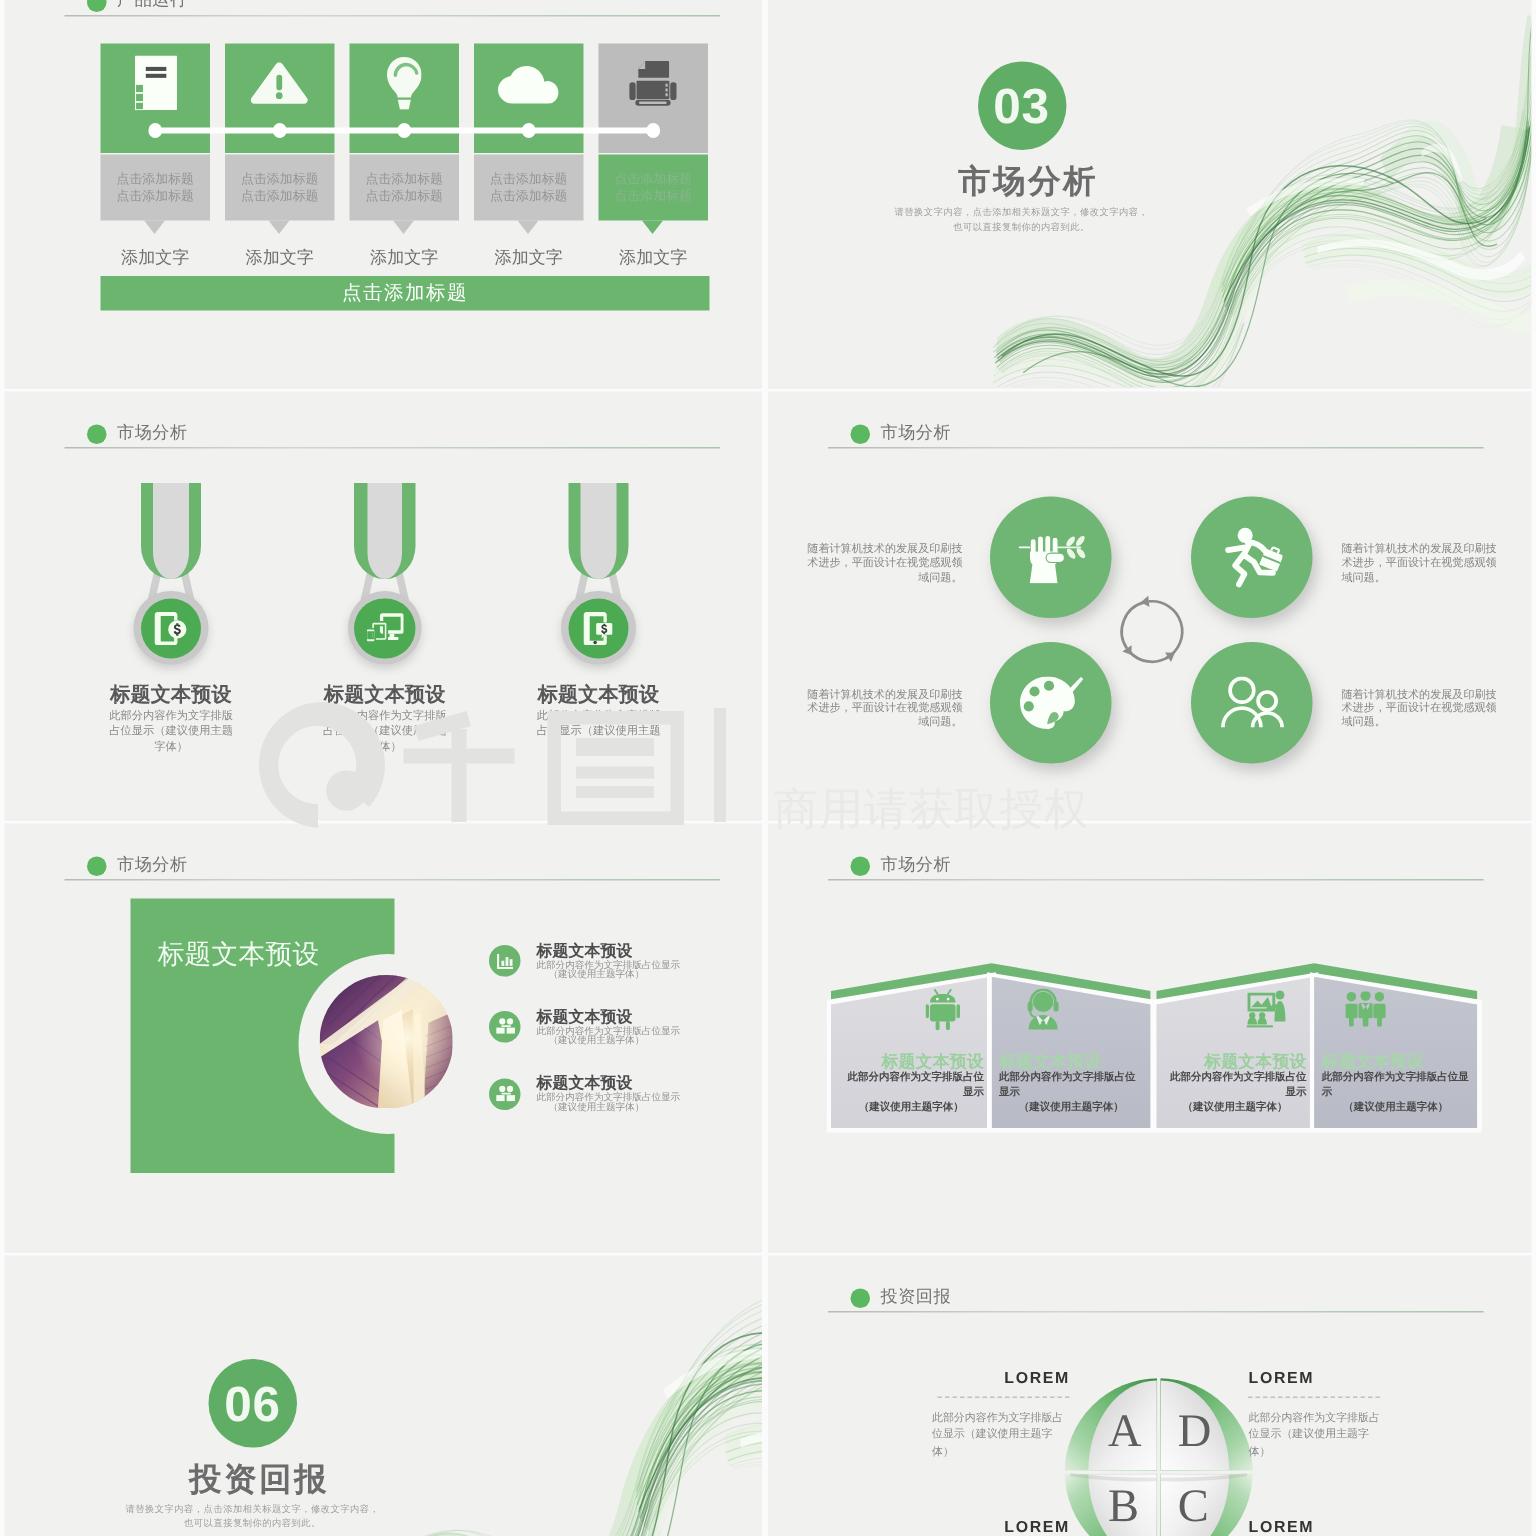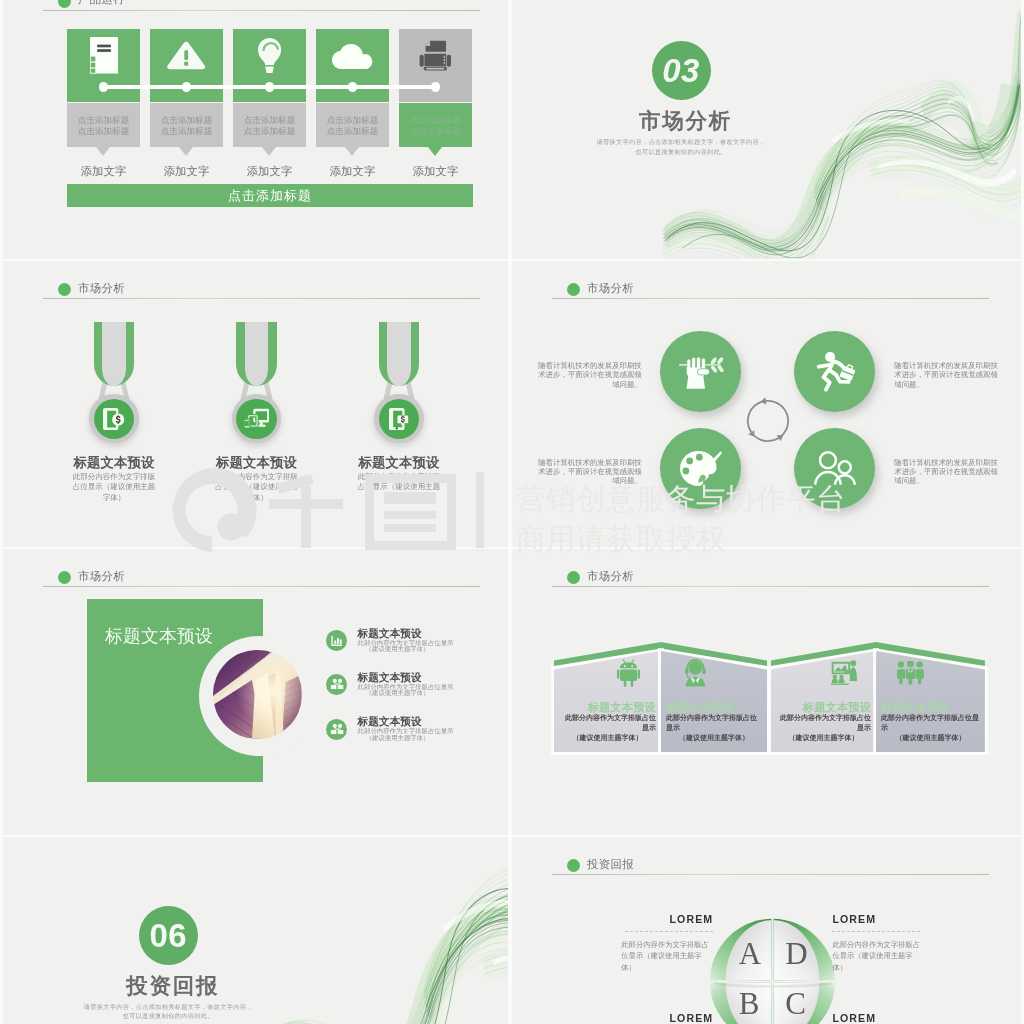--- a/index.html
+++ b/index.html
@@ -265,21 +265,21 @@
           <path d="M6.6 351.4 C46.5 318.9 86.3 340.0 128.1 360.6 C175.8 383.0 205.4 354.0 221.0 307.9 C240.6 250.3 286.2 218.1 343.7 228.2 C393.3 236.4 416.9 259.1 454.5 235.6 C478.2 221.1 489.9 188.2 493.6 152.5" fill="none" stroke="#4f9a52" stroke-width="0.72" opacity="0.26"></path>
           <path d="M8 346 C60 306 96 338 150 358 C214 382 228 316 240 256 C254 192 306 170 360 190 C404 206 420 246 456 228" fill="none" stroke="#2b7331" stroke-width="1.25" opacity="0.62"></path>
           <path d="M28 360 C78 324 112 350 162 368 C224 390 238 322 252 262 C268 196 318 176 370 198" fill="none" stroke="#32803a" stroke-width="1.10" opacity="0.52"></path>
           <path d="M214 298 C242 242 282 204 338 204 C376 204 398 176 420 196 C440 214 438 262 466 250" fill="none" stroke="#2f7c35" stroke-width="1.10" opacity="0.50"></path>
           <path d="M460 232 C484 214 492 176 494 142 C496 104 492 68 508 22" fill="none" stroke="#3c8a42" stroke-width="1.00" opacity="0.45"></path>
           <path d="M300 258 C346 244 384 256 424 274 C452 286 478 282 492 262 L488 256 C474 272 452 276 428 266 C388 250 346 238 300 252 Z" fill="#ffffff" opacity="0.65"></path>
           <path d="M238 226 C268 206 304 196 342 200 L344 194 C302 190 266 200 234 220 Z" fill="#ffffff" opacity="0.55"></path>
           <path d="M396 170 C414 156 428 168 434 196 L430 198 C424 174 412 164 396 176 Z" fill="#ffffff" opacity="0.50"></path>
         </g>
       </svg>
-<div class="divnum" style="left:139.5px;top:83.2px;width:59px;height:59px;line-height:59px;font-style:italic;">03</div>
+<div class="divnum" style="left:139.5px;top:83.2px;width:59px;height:59px;line-height:59px;">03</div>
 <div class="divtitle cn" style="left:125.5px;top:148.3px;width:96px;text-align:center;">市场分析</div>
 <div class="divdesc cn" style="left:69px;top:179.0px;width:200px;">请替换文字内容，点击添加相关标题文字，修改文字内容，</div>
 <div class="divdesc cn" style="left:69px;top:188.5px;width:200px;">也可以直接复制你的内容到此。</div>
 </div>
 
 <div class="slide s3">
 <div class="shead" style="left:40px;top:19px;">
         <div class="dot" style="left:14.5px;top:4px;"></div>
         <div class="htxt cn" style="left:35px;top:1.5px;">市场分析</div>
         <div class="hline" style="left:0px;top:19px;width:437px;"></div>
@@ -840,15 +840,14 @@
         <path d="M108 16 L143 6 L146 16 L111 26 Z"></path>
         <rect x="101" y="31" width="74" height="10"></rect>
         <rect x="133" y="18" width="10" height="62"></rect>
         <path d="M197 6 H288 V82 H197 Z M206 15 V73 H279 V15 Z"></path>
         <path d="M216 24 H268 V36 H216 Z M224 29 H260 V31.5 H224 Z"></path>
         <rect x="216" y="43" width="52" height="8"></rect>
         <rect x="216" y="56" width="52" height="8"></rect>
       </g>
       <rect x="308" y="4" width="8" height="76" fill="#e2e2e1"></rect>
     </svg>
-<div class="wmtext cn" style="left:516px;top:480px;font-size:29.5px;color:#e9e9e7;letter-spacing:0.5px;">营销创意服务与协作平台</div>
 <div class="wmtext cn" style="left:516px;top:520px;font-size:29.5px;color:#e9e9e7;letter-spacing:0.5px;">商用请获取授权</div>
   </div>
 
 </body></html>

